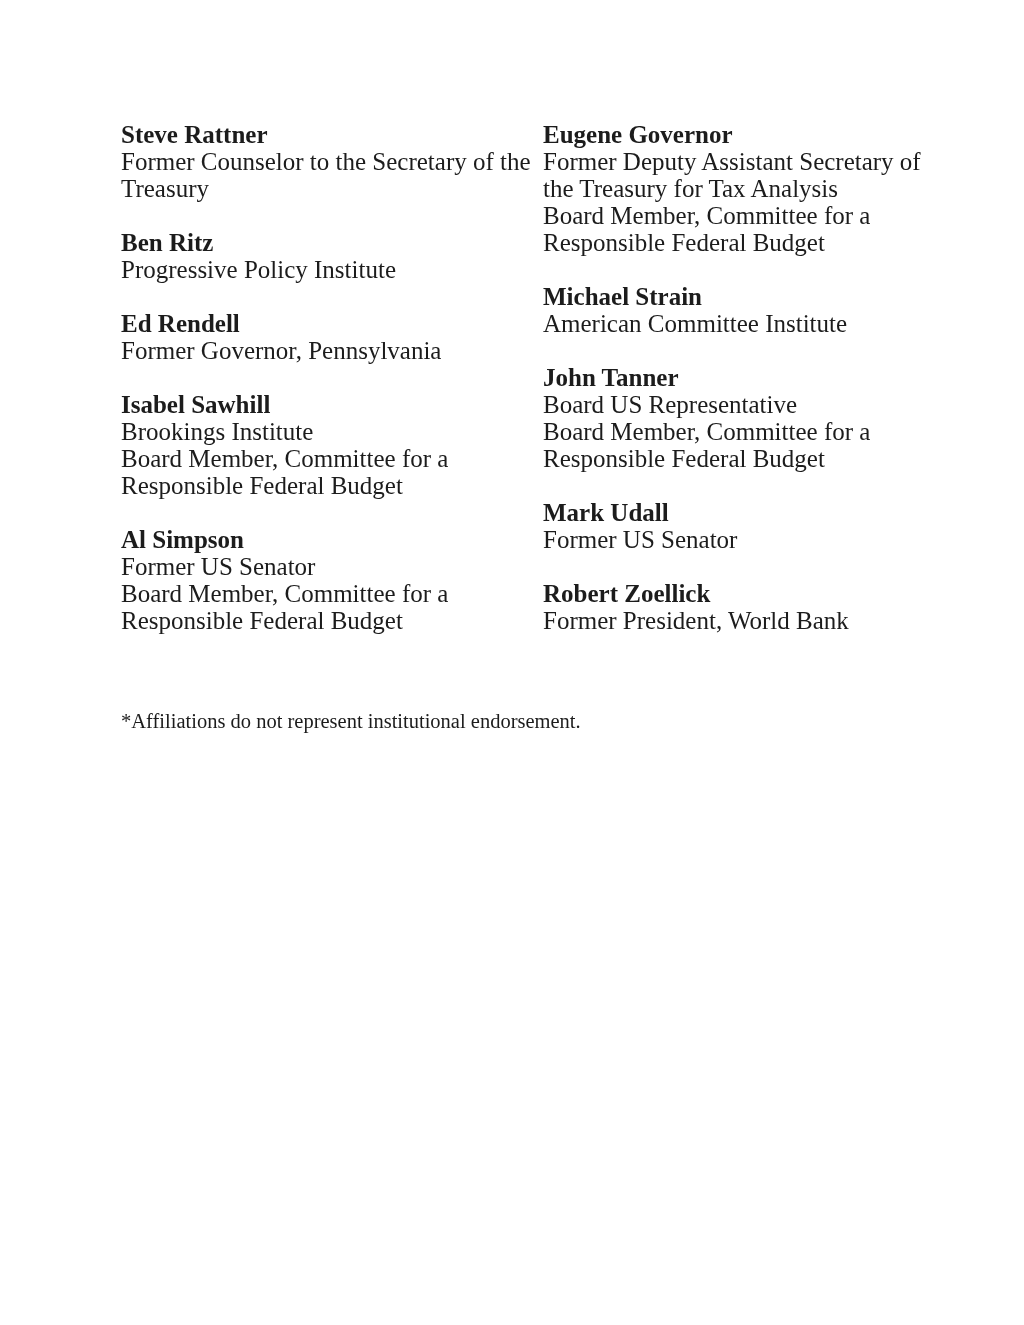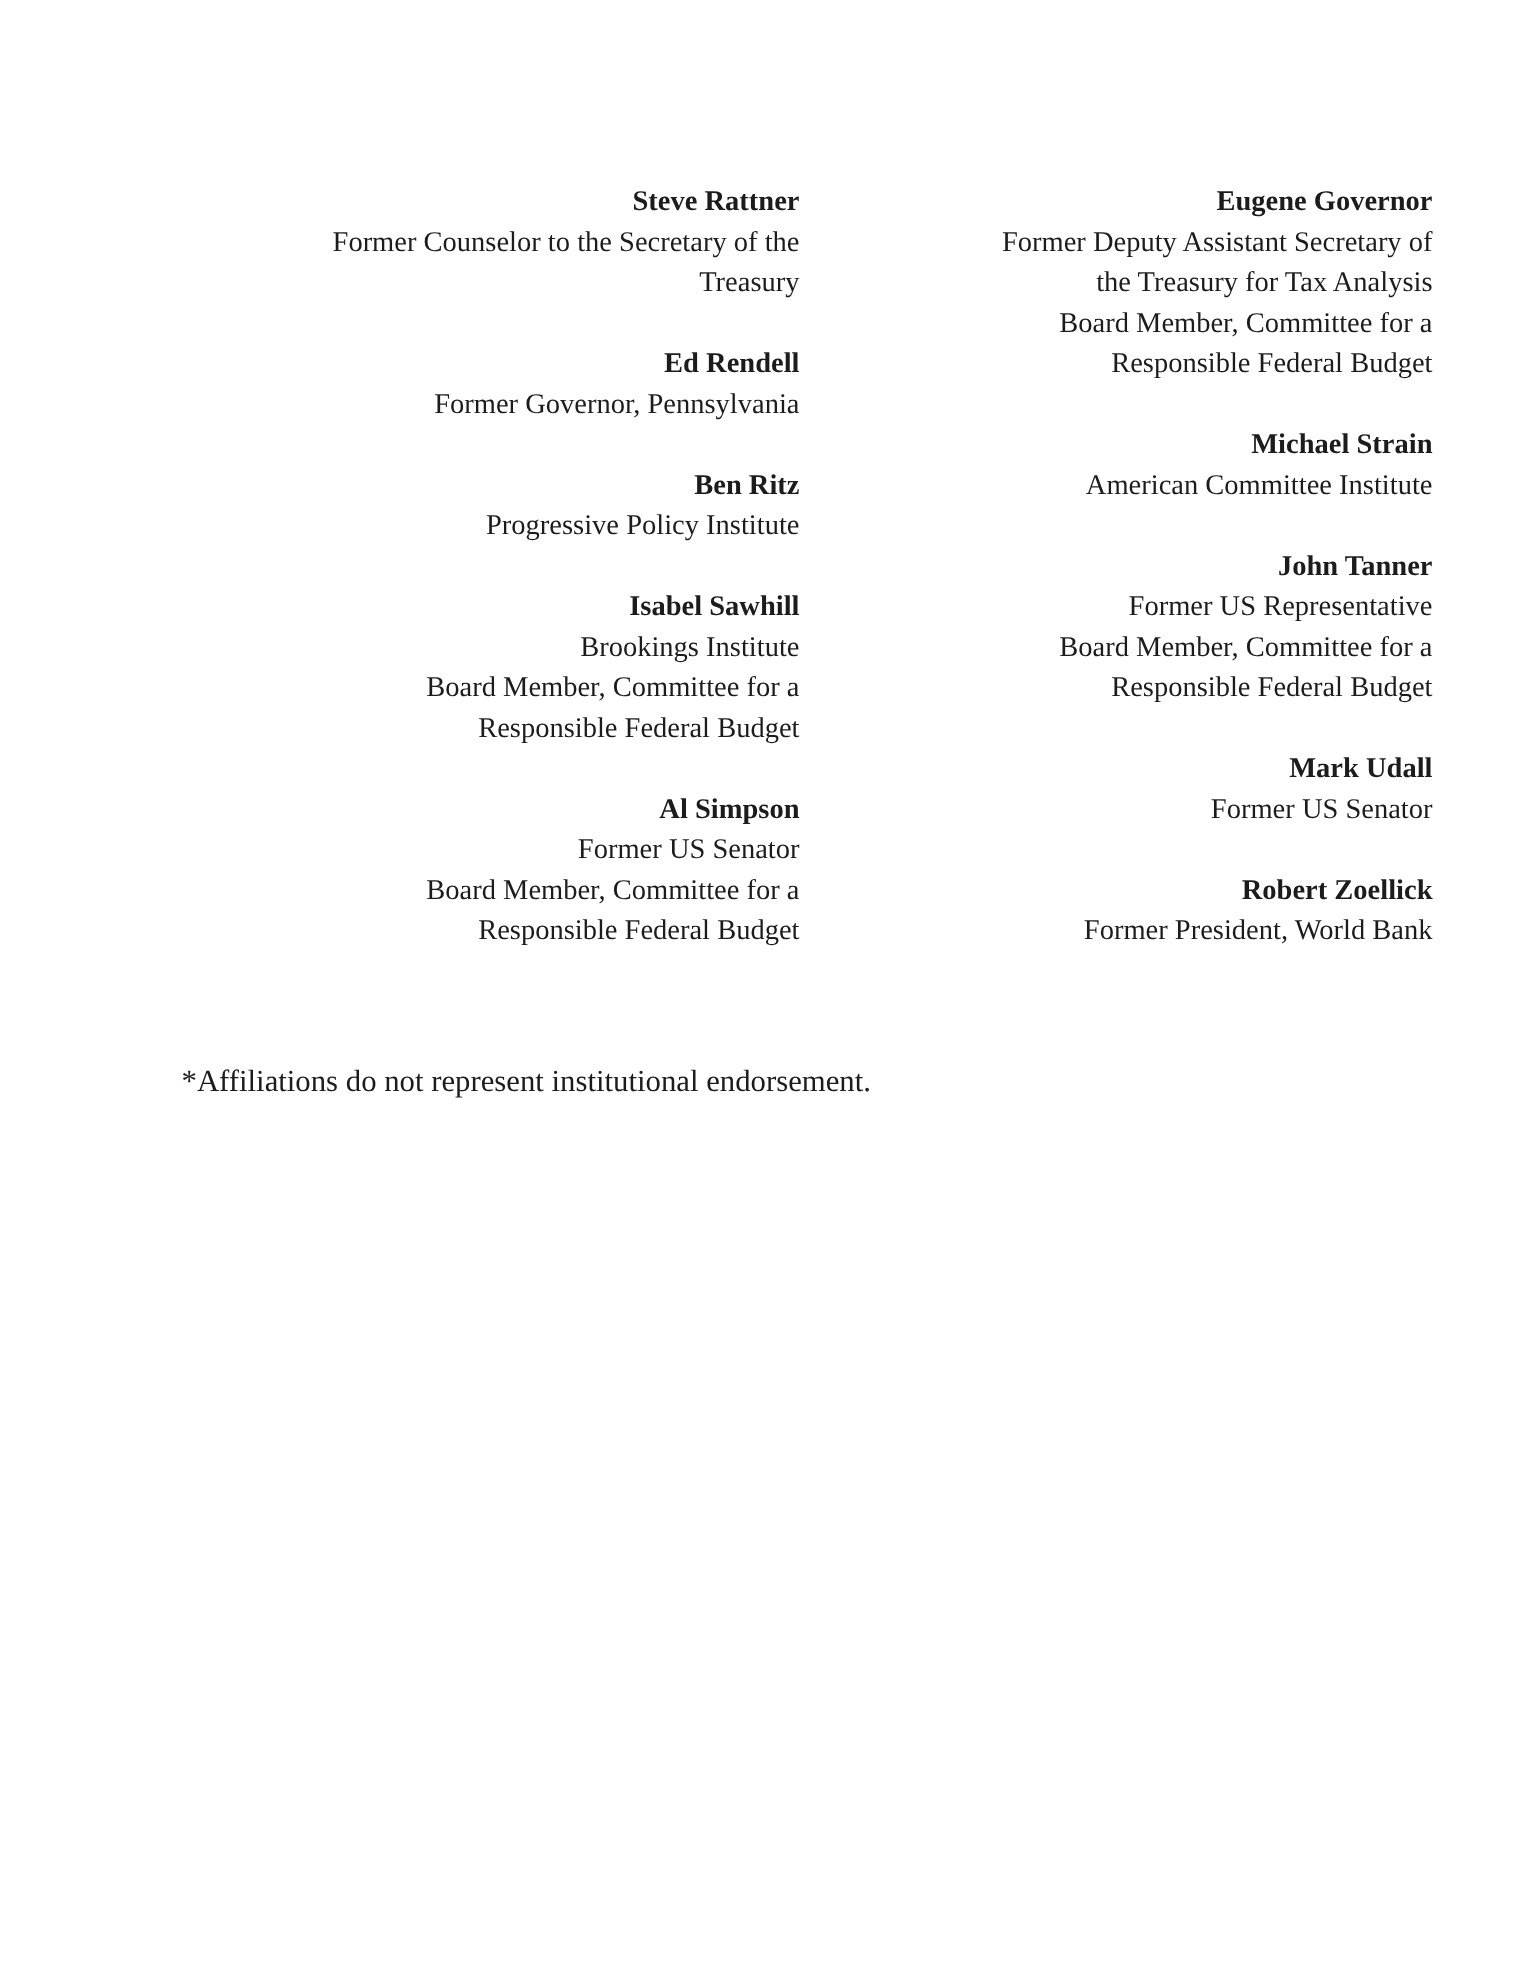--- a/index.html
+++ b/index.html
@@ -24,24 +24,23 @@
     position: absolute;
     top: 121px;
     width: 412px;
   }
   #col-left  { left: 121px; }
   #col-right { left: 543px; }
   .member {
     margin: 0 0 27px 0;
   }
   .member .line {
-    font-size: 19px;
+    font-size: 25px;
     line-height: 27px;
     white-space: nowrap;
-    text-align: right;
   }
   .member .name {
     font-weight: 700;
   }
   .footnote {
     position: absolute;
     left: 121px;
     top: 708px;
     font-size: 20.5px;
     line-height: 27px;
@@ -52,26 +51,26 @@
 <body>
 
 <div class="page">
   <div class="column" id="col-left">
       <div class="member">
         <div class="line name">Steve Rattner</div>
         <div class="line">Former Counselor to the Secretary of the</div>
         <div class="line">Treasury</div>
       </div>
       <div class="member">
+        <div class="line name">Ben Ritz</div>
+        <div class="line">Progressive Policy Institute</div>
+      </div>
+      <div class="member">
         <div class="line name">Ed Rendell</div>
         <div class="line">Former Governor, Pennsylvania</div>
-      </div>
-      <div class="member">
-        <div class="line name">Ben Ritz</div>
-        <div class="line">Progressive Policy Institute</div>
       </div>
       <div class="member">
         <div class="line name">Isabel Sawhill</div>
         <div class="line">Brookings Institute</div>
         <div class="line">Board Member, Committee for a</div>
         <div class="line">Responsible Federal Budget</div>
       </div>
       <div class="member">
         <div class="line name">Al Simpson</div>
         <div class="line">Former US Senator</div>
@@ -86,21 +85,21 @@
         <div class="line">the Treasury for Tax Analysis</div>
         <div class="line">Board Member, Committee for a</div>
         <div class="line">Responsible Federal Budget</div>
       </div>
       <div class="member">
         <div class="line name">Michael Strain</div>
         <div class="line">American Committee Institute</div>
       </div>
       <div class="member">
         <div class="line name">John Tanner</div>
-        <div class="line">Former US Representative</div>
+        <div class="line">Board US Representative</div>
         <div class="line">Board Member, Committee for a</div>
         <div class="line">Responsible Federal Budget</div>
       </div>
       <div class="member">
         <div class="line name">Mark Udall</div>
         <div class="line">Former US Senator</div>
       </div>
       <div class="member">
         <div class="line name">Robert Zoellick</div>
         <div class="line">Former President, World Bank</div>

